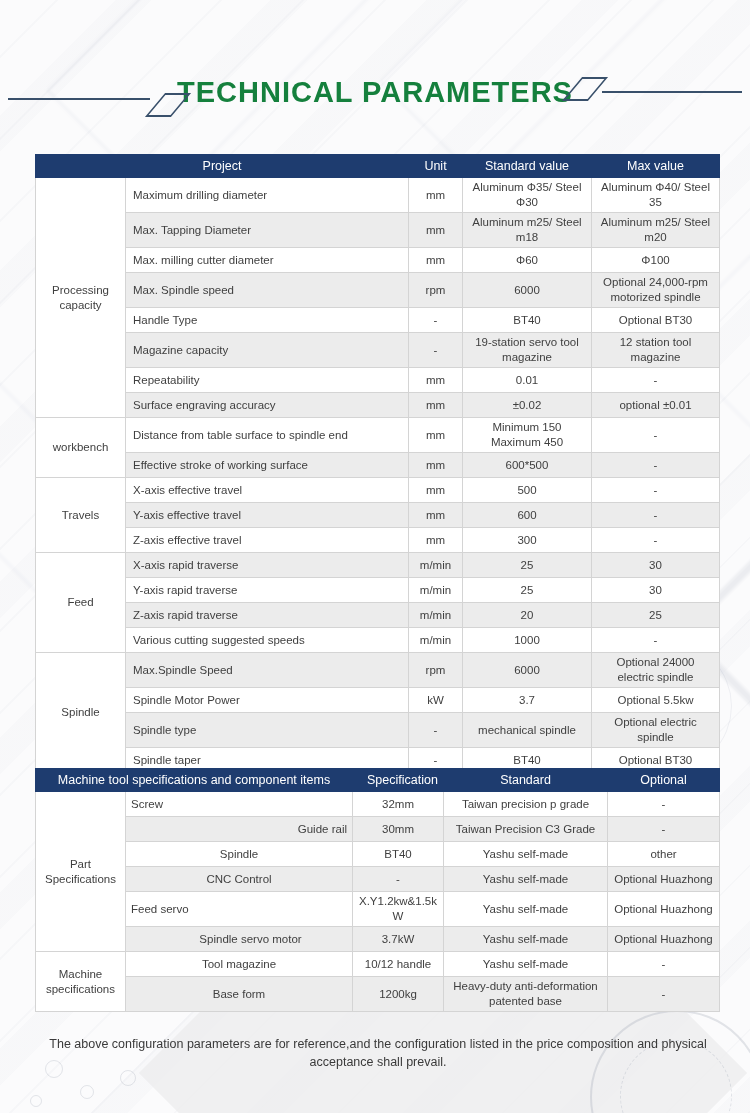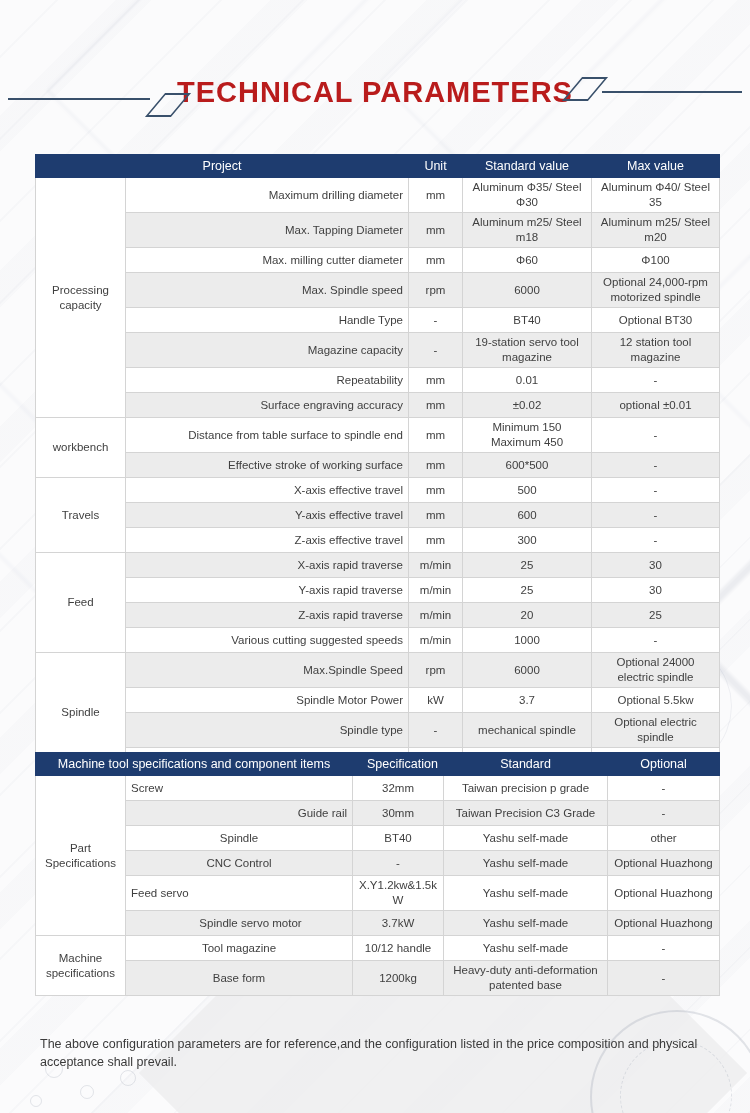--- a/index.html
+++ b/index.html
@@ -10,44 +10,44 @@
     background:repeating-linear-gradient(-45deg,rgba(140,150,170,0.045) 0 2px,transparent 2px 58px),
                repeating-linear-gradient(-45deg,rgba(140,150,170,0.03) 0 26px,transparent 26px 110px);}
   .decor{position:absolute;z-index:0;pointer-events:none;}
   .sk{border:1px solid rgba(120,132,155,0.16);filter:blur(1.5px);}
   .diamond-big{left:228px;top:858px;width:430px;height:430px;background:#ededef;
     transform:rotate(45deg);opacity:.85;}
   .circle{border-radius:50%;border:1.5px solid rgba(130,140,160,0.22);}
   
   .title-wrap{position:absolute;left:0;top:72px;width:750px;height:60px;z-index:2;}
   .page-title{margin:0;text-align:center;font-size:29px;font-weight:bold;letter-spacing:1px;
-    color:#b91c1c;line-height:40px;}
+    color:#15803d;line-height:40px;}
   .t-line{position:absolute;height:2px;background:#39506b;}
   .t-line-left{left:8px;top:26px;width:142px;}
   .t-line-right{left:602px;top:19px;width:140px;}
   .t-pgram{position:absolute;width:22px;height:20px;border:2px solid #39506b;transform:skewX(-40deg);}
   .t-pgram-left{left:155px;top:21px;}
   .t-pgram-right{left:572px;top:5px;}
   
   table.spec{position:absolute;left:35px;width:684px;border-collapse:collapse;table-layout:fixed;
     z-index:2;font-size:11.5px;}
   table.spec.t1{top:154px;}
-  table.spec.t2{top:752px;}
+  table.spec.t2{top:768px;}
   table.spec thead th{background:#1e3c6f;color:#fff;font-weight:normal;font-size:12.5px;
     height:20px;padding:1px 14px;border:1px solid #1e3c6f;}
   table.spec thead th + th{border-left:1px solid rgba(255,255,255,0.45);}
   table.spec td, table.spec th.group{border:1px solid #d4d4d4;padding:2px 5px;line-height:15px;
     height:20px;text-align:center;vertical-align:middle;white-space:pre-line;overflow-wrap:break-word;}
   table.spec th.group{background:#fff;font-weight:normal;width:90px;}
   table.spec tr.w td{background:#fff;}
   table.spec tr.g td{background:#ececec;}
-  table.spec.t1 td.c1{text-align:right;padding-left:7px;}
+  table.spec.t1 td.c1{text-align:left;padding-left:7px;}
   
   .footnote{position:absolute;left:40px;top:1022px;width:676px;z-index:2;font-size:12.5px;
-    line-height:18px;color:#3a3a3a;white-space:pre-line;}
+    line-height:18px;color:#3a3a3a;white-space:pre-line;text-align:center;}
 </style>
 </head>
 <body>
 
 <div class="page">
 
   <div class="bg-stripes decor"></div>
   <div class="decor sk" style="left:60px;top:-40px;width:300px;height:160px;transform:rotate(-45deg);"></div>
   <div class="decor sk" style="left:380px;top:-60px;width:340px;height:140px;transform:rotate(-45deg);"></div>
   <div class="decor sk" style="left:-60px;top:360px;width:120px;height:220px;transform:rotate(-45deg);"></div>

